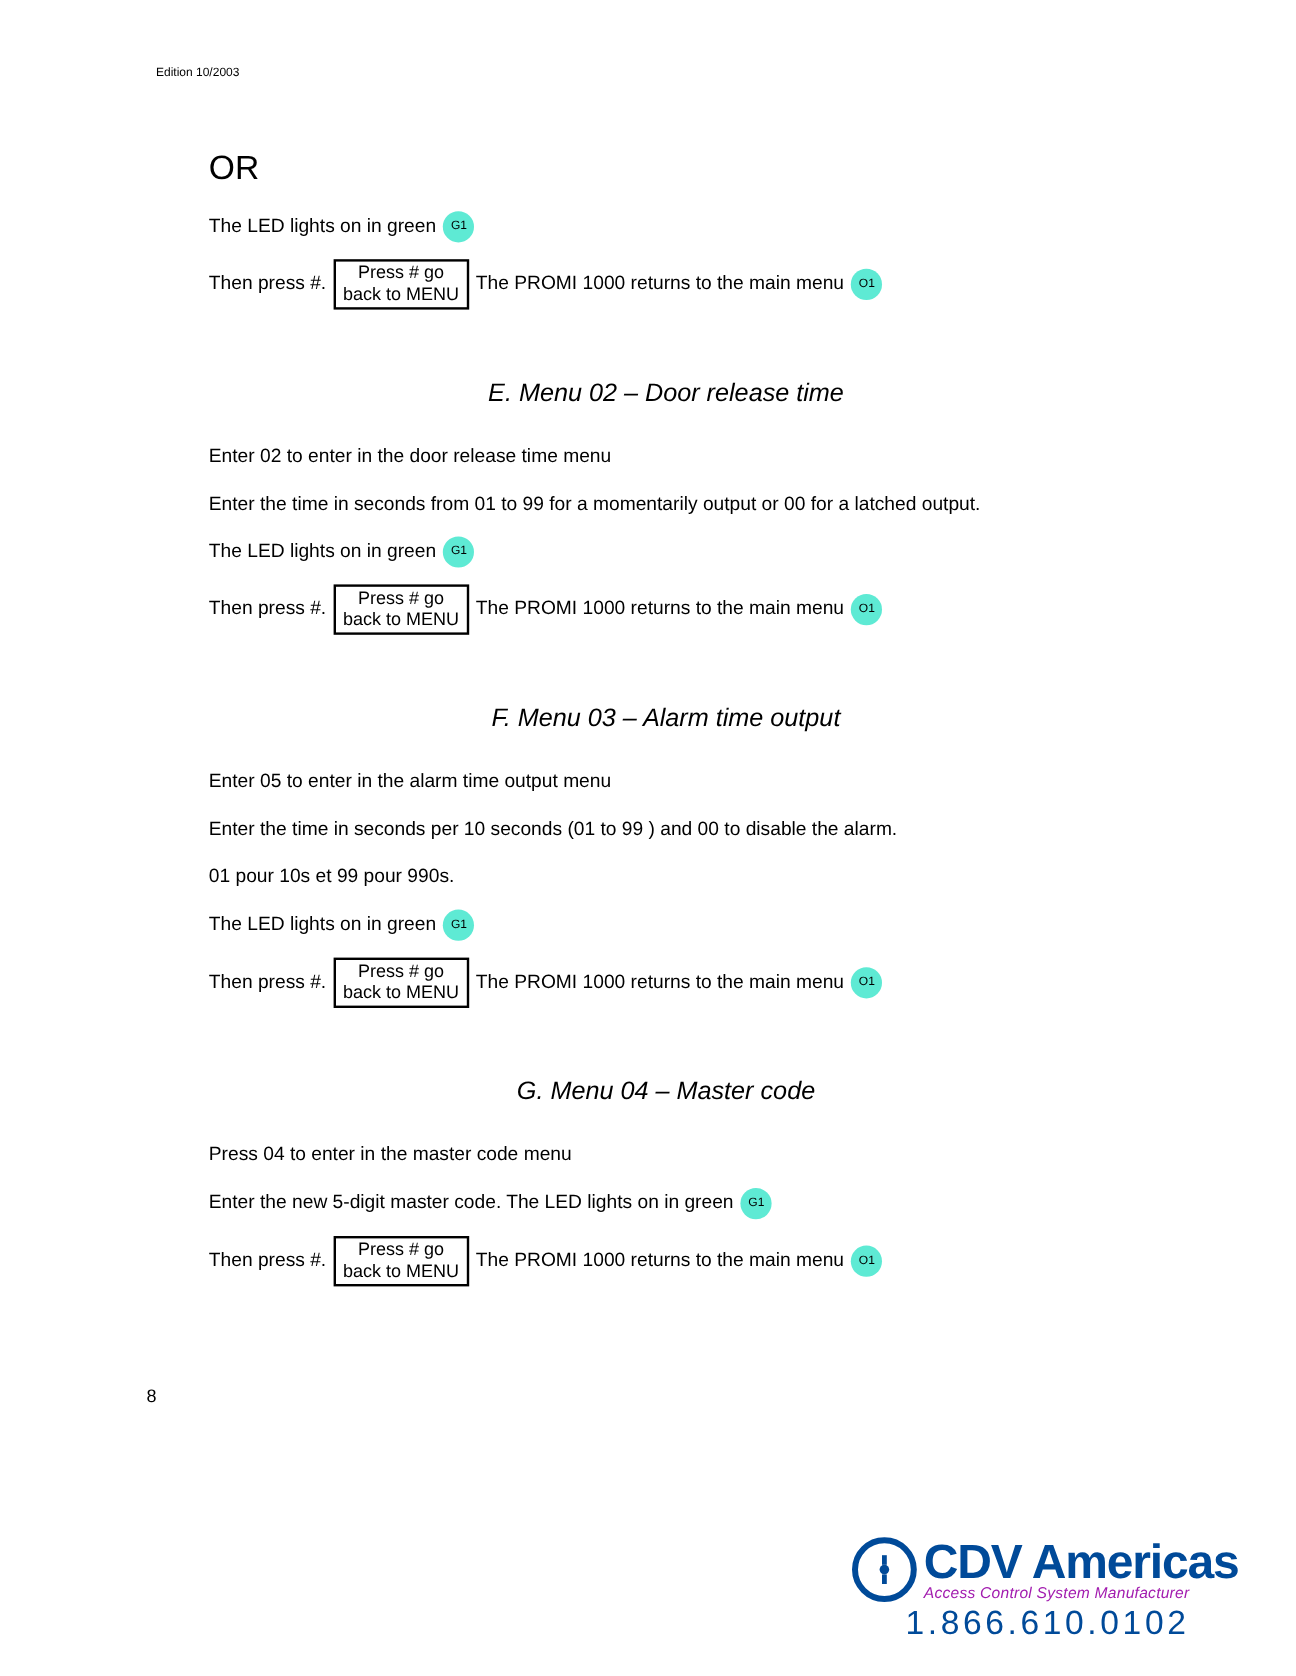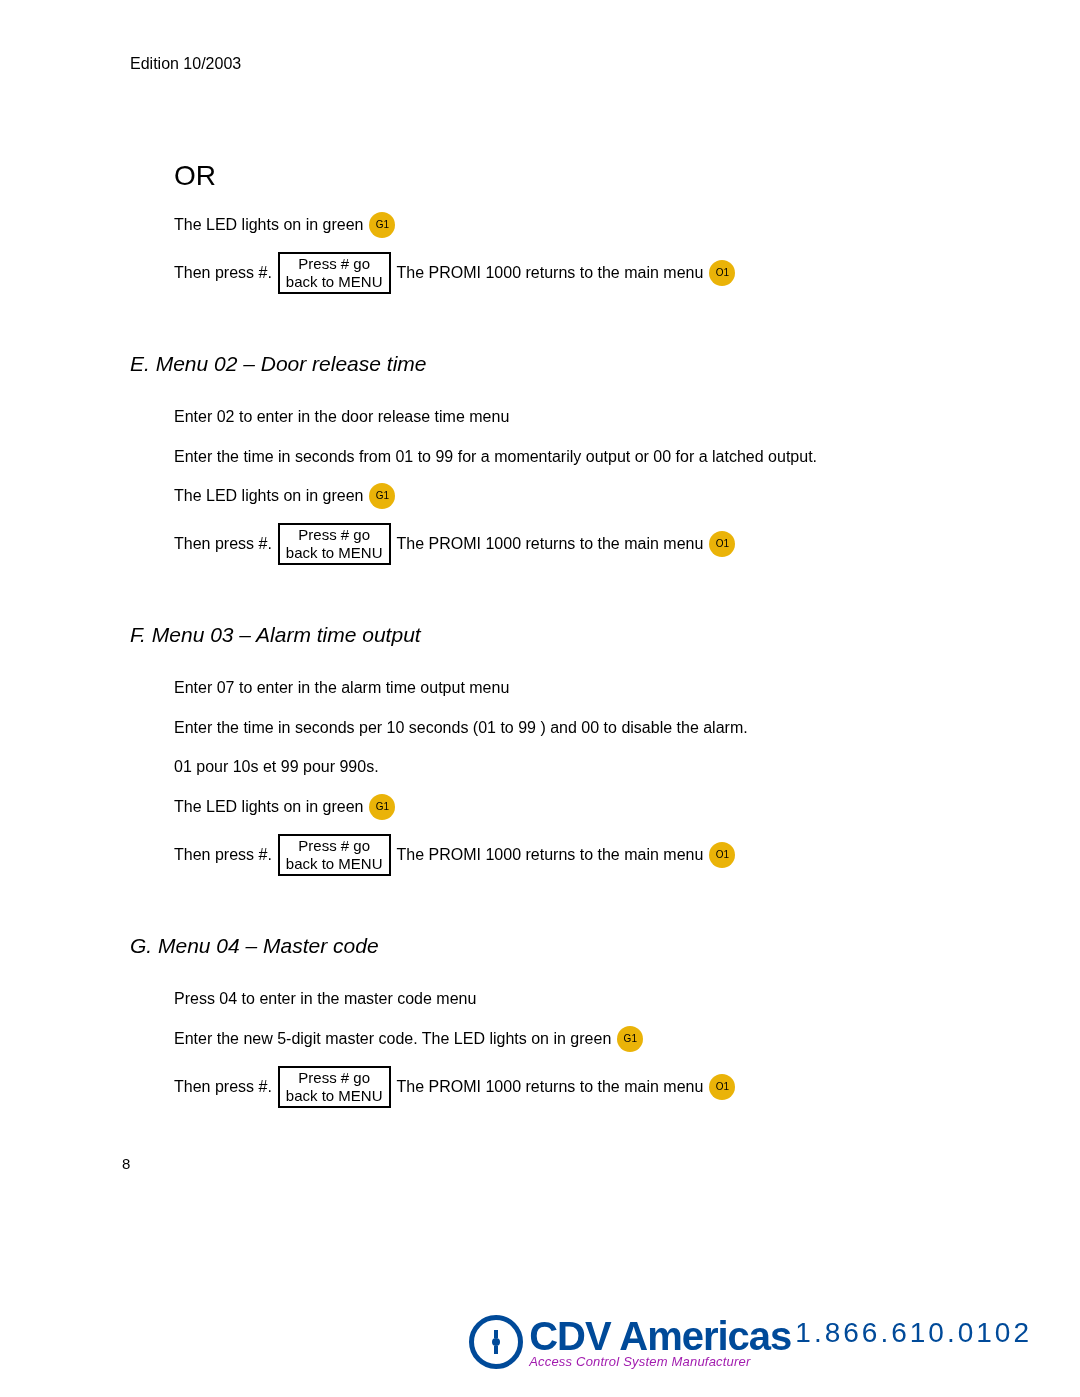--- a/index.html
+++ b/index.html
@@ -10,22 +10,22 @@
     color: #000;
     width: 1080px;
     height: 1397px;
     position: relative;
     font-size: 16px;
   }
   .page {
     padding: 55px 100px 0 130px;
   }
   .edition {
-    font-size: 16px;
-    margin-bottom: 87px;
+    font-size: 10px;
+    margin-bottom: 58px;
   }
   .or-title {
     font-size: 28px;
     font-weight: normal;
     margin: 0 0 20px 44px;
   }
   .indent {
     margin-left: 44px;
   }
   .line {
@@ -35,53 +35,54 @@
     margin: 14px 0;
     line-height: 1.6;
   }
   .led-badge {
     display: inline-flex;
     align-items: center;
     justify-content: center;
     width: 26px;
     height: 26px;
     border-radius: 50%;
-    background: #eab308;
+    background: #5eead4;
     color: #000;
     font-size: 10px;
     margin-left: 6px;
   }
   .menu-box {
     display: inline-flex;
     flex-direction: column;
     align-items: center;
     border: 2px solid #000;
     padding: 1px 6px;
     font-size: 15px;
     line-height: 1.2;
     margin: 0 6px;
   }
   .section-title {
     font-style: italic;
     font-size: 21px;
     margin: 58px 0 28px 0;
+    text-align: center;
   }
   .page-number {
     position: absolute;
     left: 122px;
     top: 1155px;
     font-size: 15px;
   }
   .footer-logo {
     position: absolute;
     right: 48px;
     bottom: 28px;
     display: flex;
-    flex-direction: row;
-    align-items: flex-start;
+    flex-direction: column;
+    align-items: center;
   }
   .logo-row {
     display: flex;
     align-items: center;
   }
   .logo-icon {
     width: 54px;
     height: 54px;
     border: 5px solid #004a99;
     border-radius: 50%;
@@ -164,21 +165,21 @@
         <span>back to MENU</span>
       </span>
       <span>The PROMI 1000 returns to the main menu</span>
       <span class="led-badge">O1</span>
     </div>
   </div>
 
   <div class="section-title">F.  Menu 03 – Alarm time output</div>
   <div class="indent">
     <div class="line">
-        <span>Enter 07 to enter in the alarm time output menu</span>
+        <span>Enter 05 to enter in the alarm time output menu</span>
       </div>
     <div class="line">
         <span>Enter the time in seconds per 10 seconds (01 to 99 ) and 00 to disable the alarm.</span>
       </div>
     <div class="line">
         <span>01 pour 10s et 99 pour 990s.</span>
       </div>
     <div class="line">
       <span>The LED lights on in green</span>
       <span class="led-badge">G1</span>

